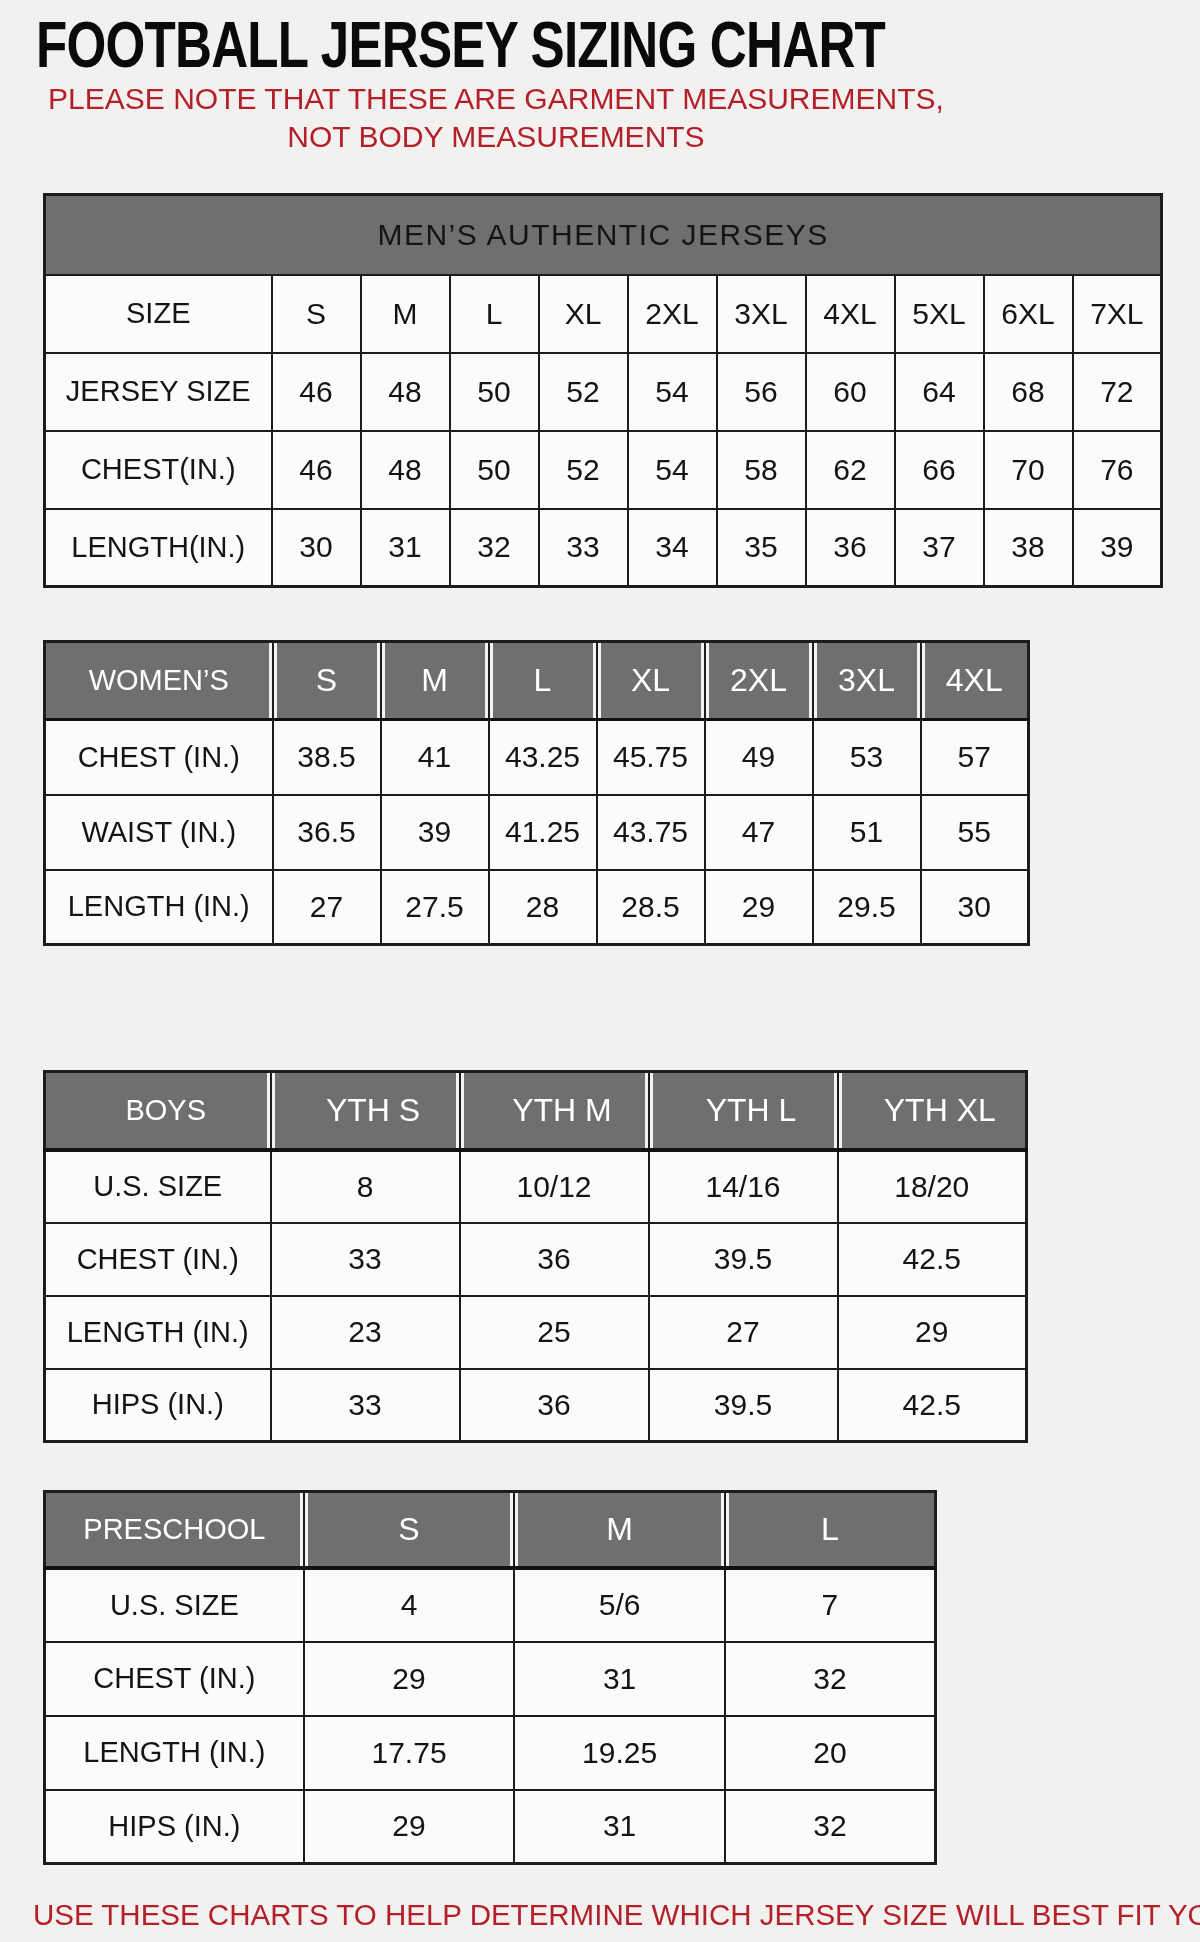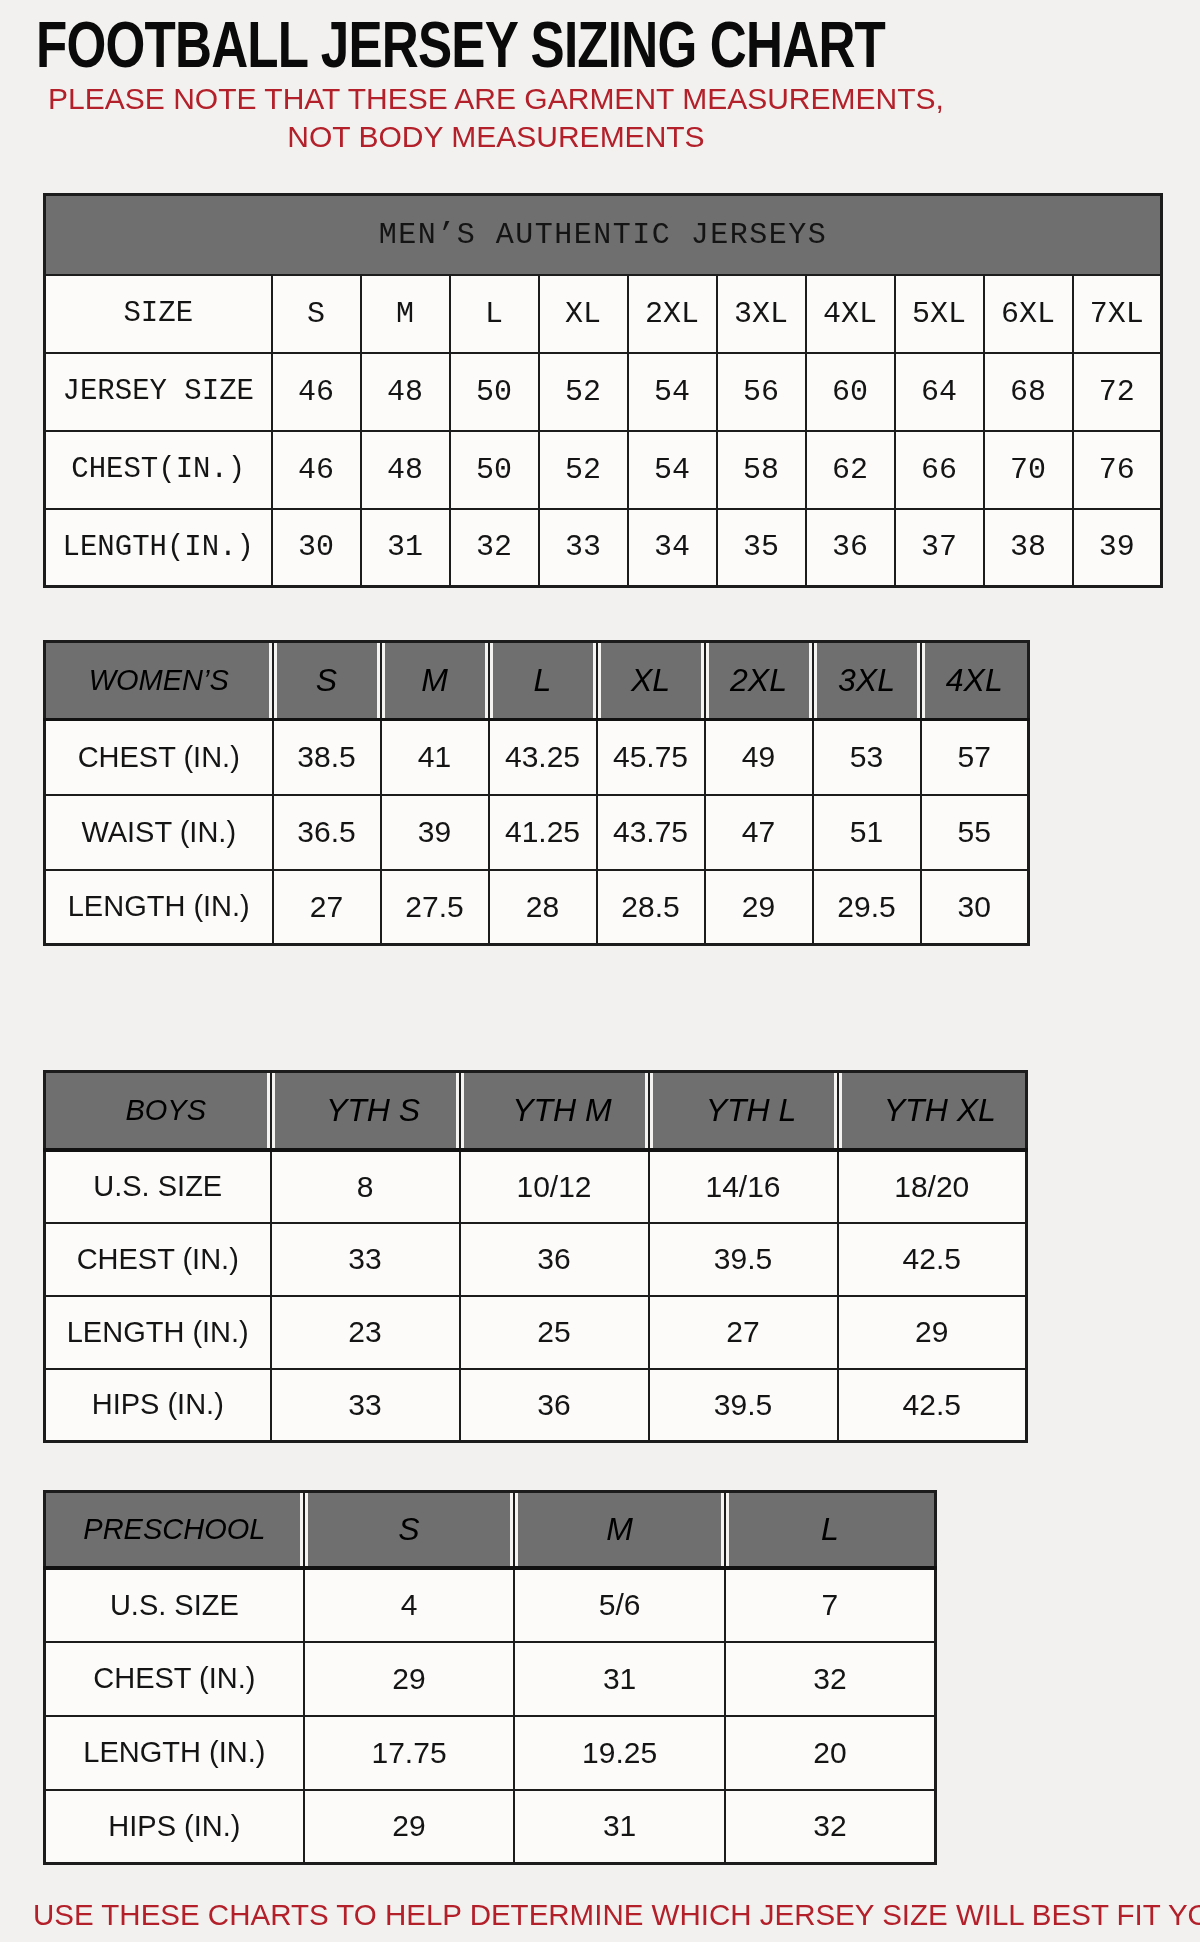--- a/index.html
+++ b/index.html
@@ -37,28 +37,27 @@
     border: 2px solid #1c1c1c; text-align: center; vertical-align: middle;
     font-size: 30px; color: #141414; padding: 0; overflow: hidden;
   }
   .tbl td.lbl { font-size: 29px; line-height: 33px; }
 
   .banner {
     background: #6f6f6f; color: #ffffff; font-size: 36px;
     letter-spacing: 1.5px; height: 80px; border-bottom: 2px solid #111111;
   }
   .hdr td {
-    background: #6f6f6f; color: #000000; font-size: 32px;
+    background: #6f6f6f; color: #ffffff; font-size: 32px;
     box-shadow: inset 3px 0 0 #f4f3f1, inset -3px 0 0 #f4f3f1;
-    font-style: italic;
   }
   .hdr td:first-child { box-shadow: inset -3px 0 0 #f4f3f1; }
   .hdr td:last-child  { box-shadow: inset 3px 0 0 #f4f3f1; }
 
-  #mens      { left: 43px; top: 193px;  width: 980px; font-family: Liberation Mono, monospace; }
+  #mens      { left: 43px; top: 193px;  width: 980px; }
   #mens tr.row td { height: 78px; }
 
   #womens    { left: 43px; top: 640px;  width: 985px; }
   #womens .hdr td { height: 78px; border-bottom: 3px solid #111111; }
   #womens tr.row td { height: 75px; }
 
   #boys      { left: 43px; top: 1070px; width: 985px; }
   #boys .hdr td { height: 78px; border-bottom: 4px solid #111111; padding-left: 16px; }
   #boys tr.row td { height: 73px; }
 

